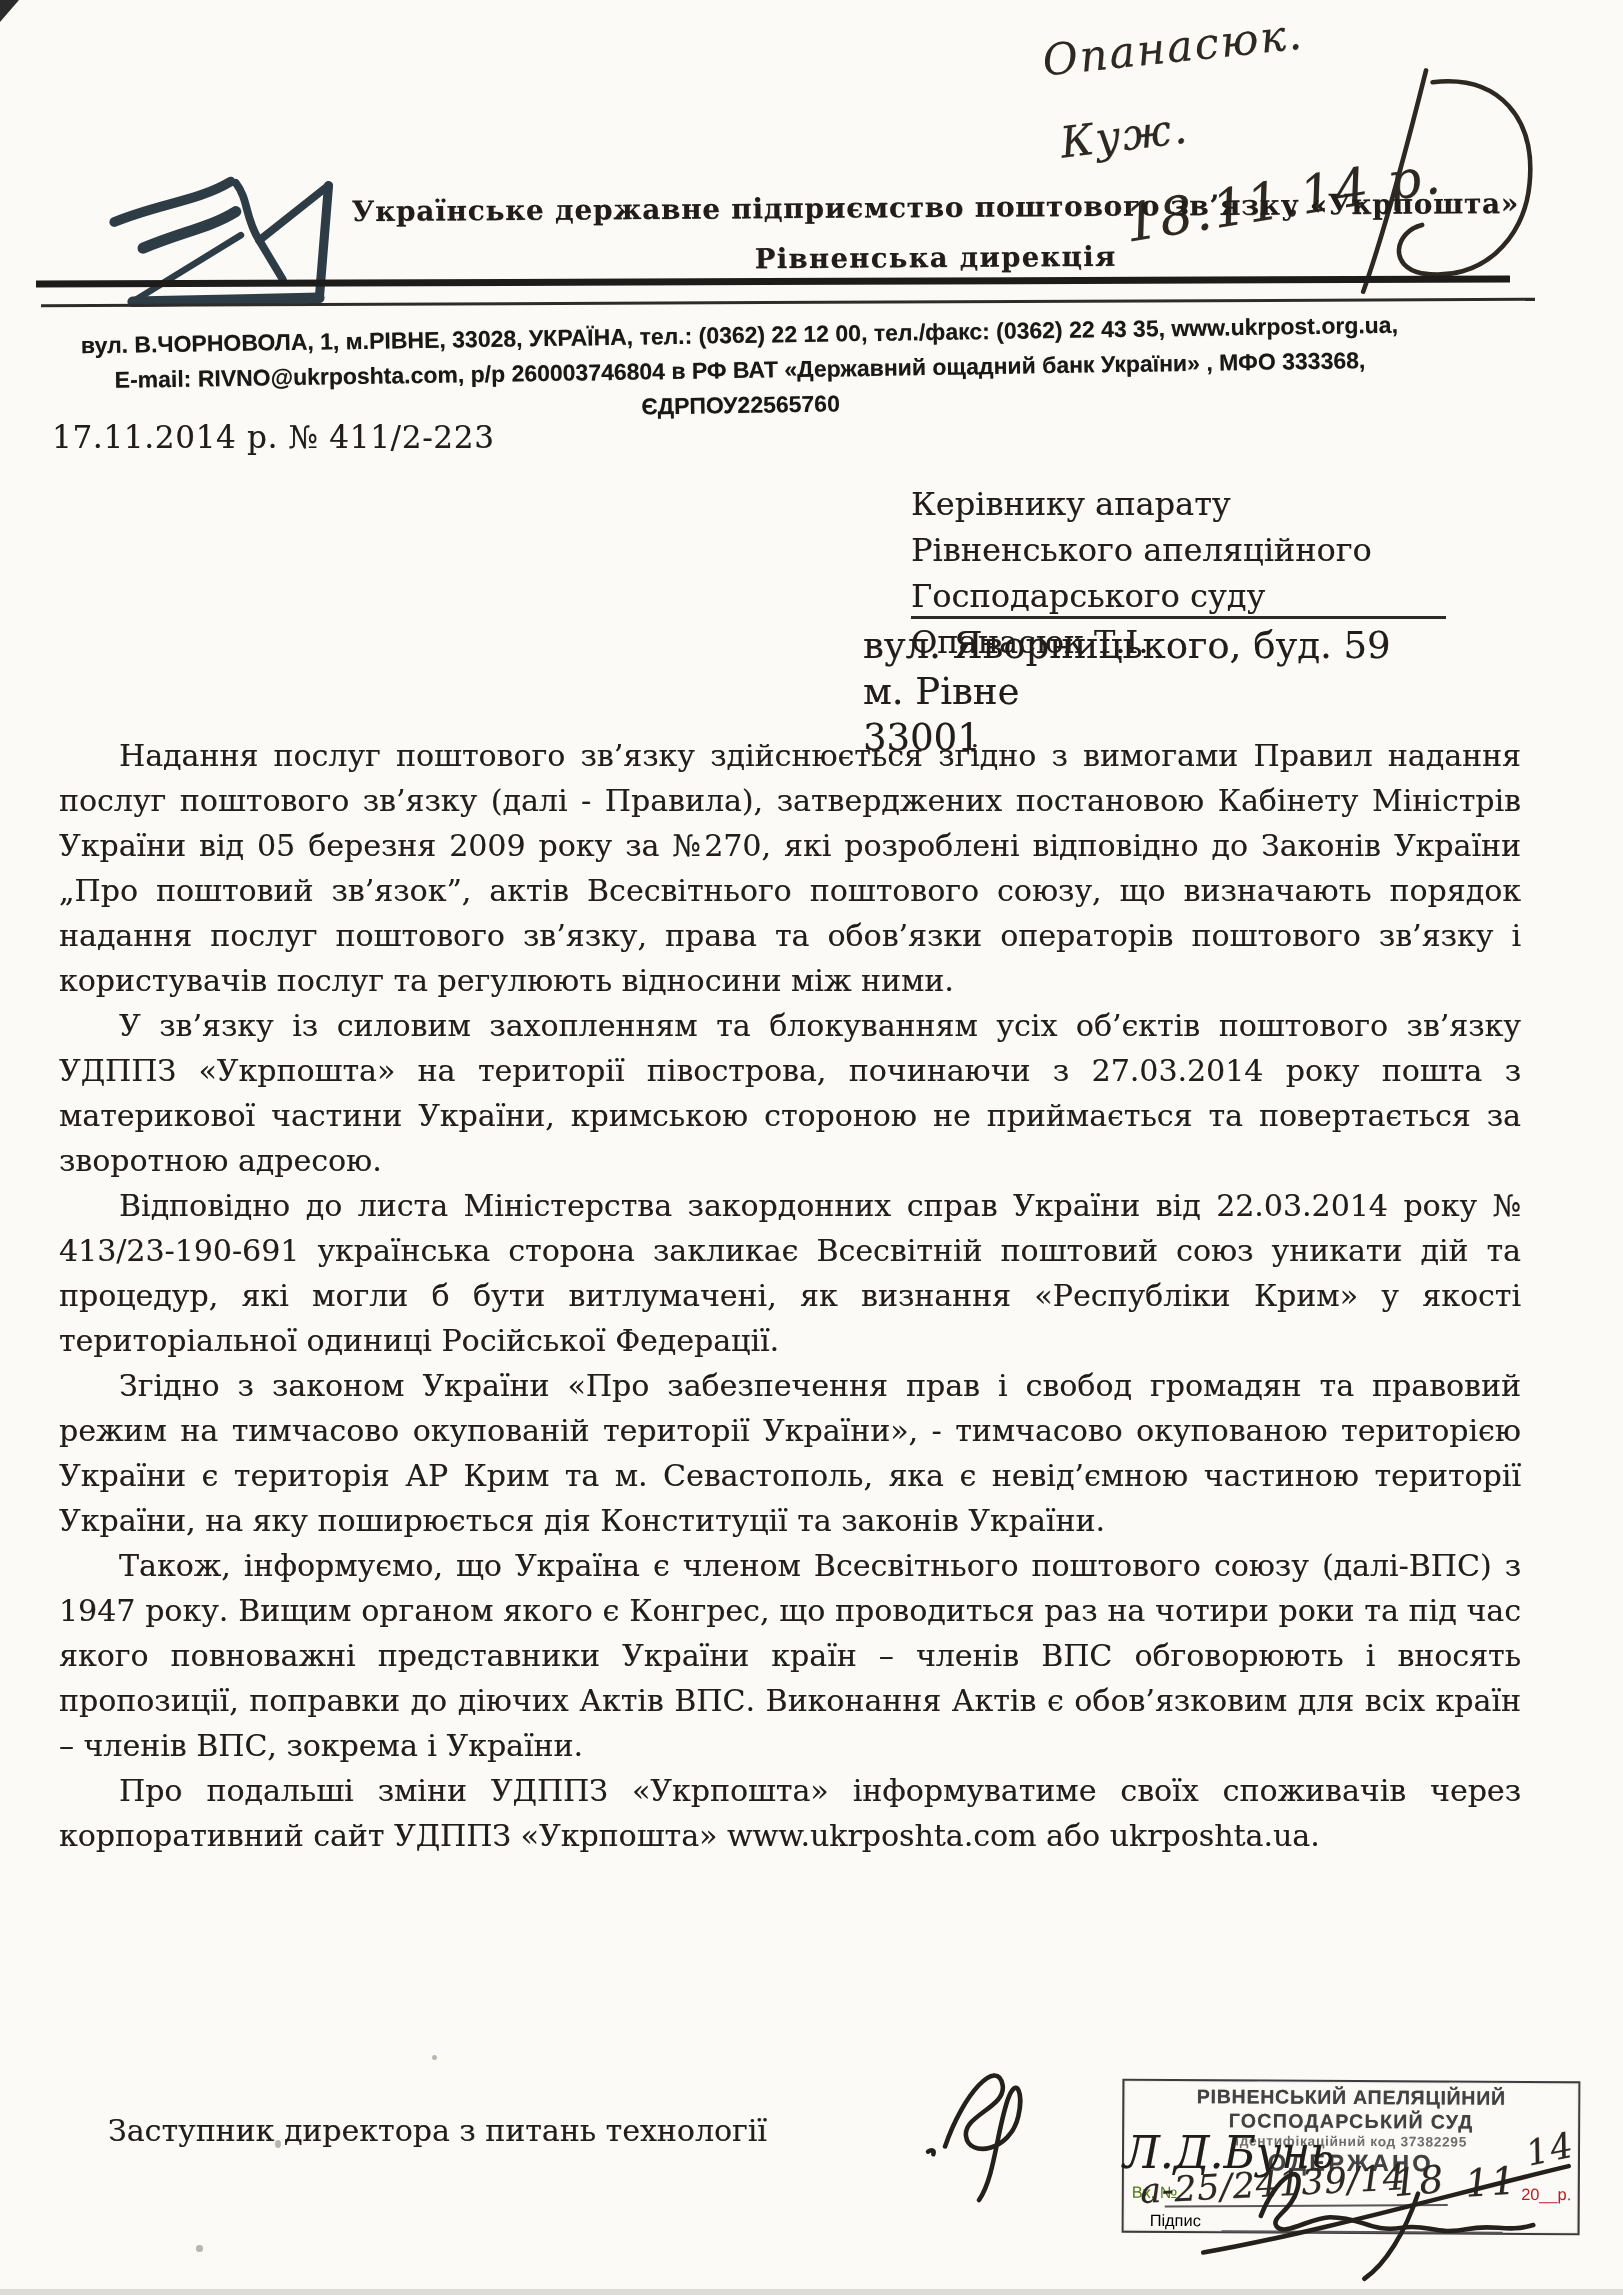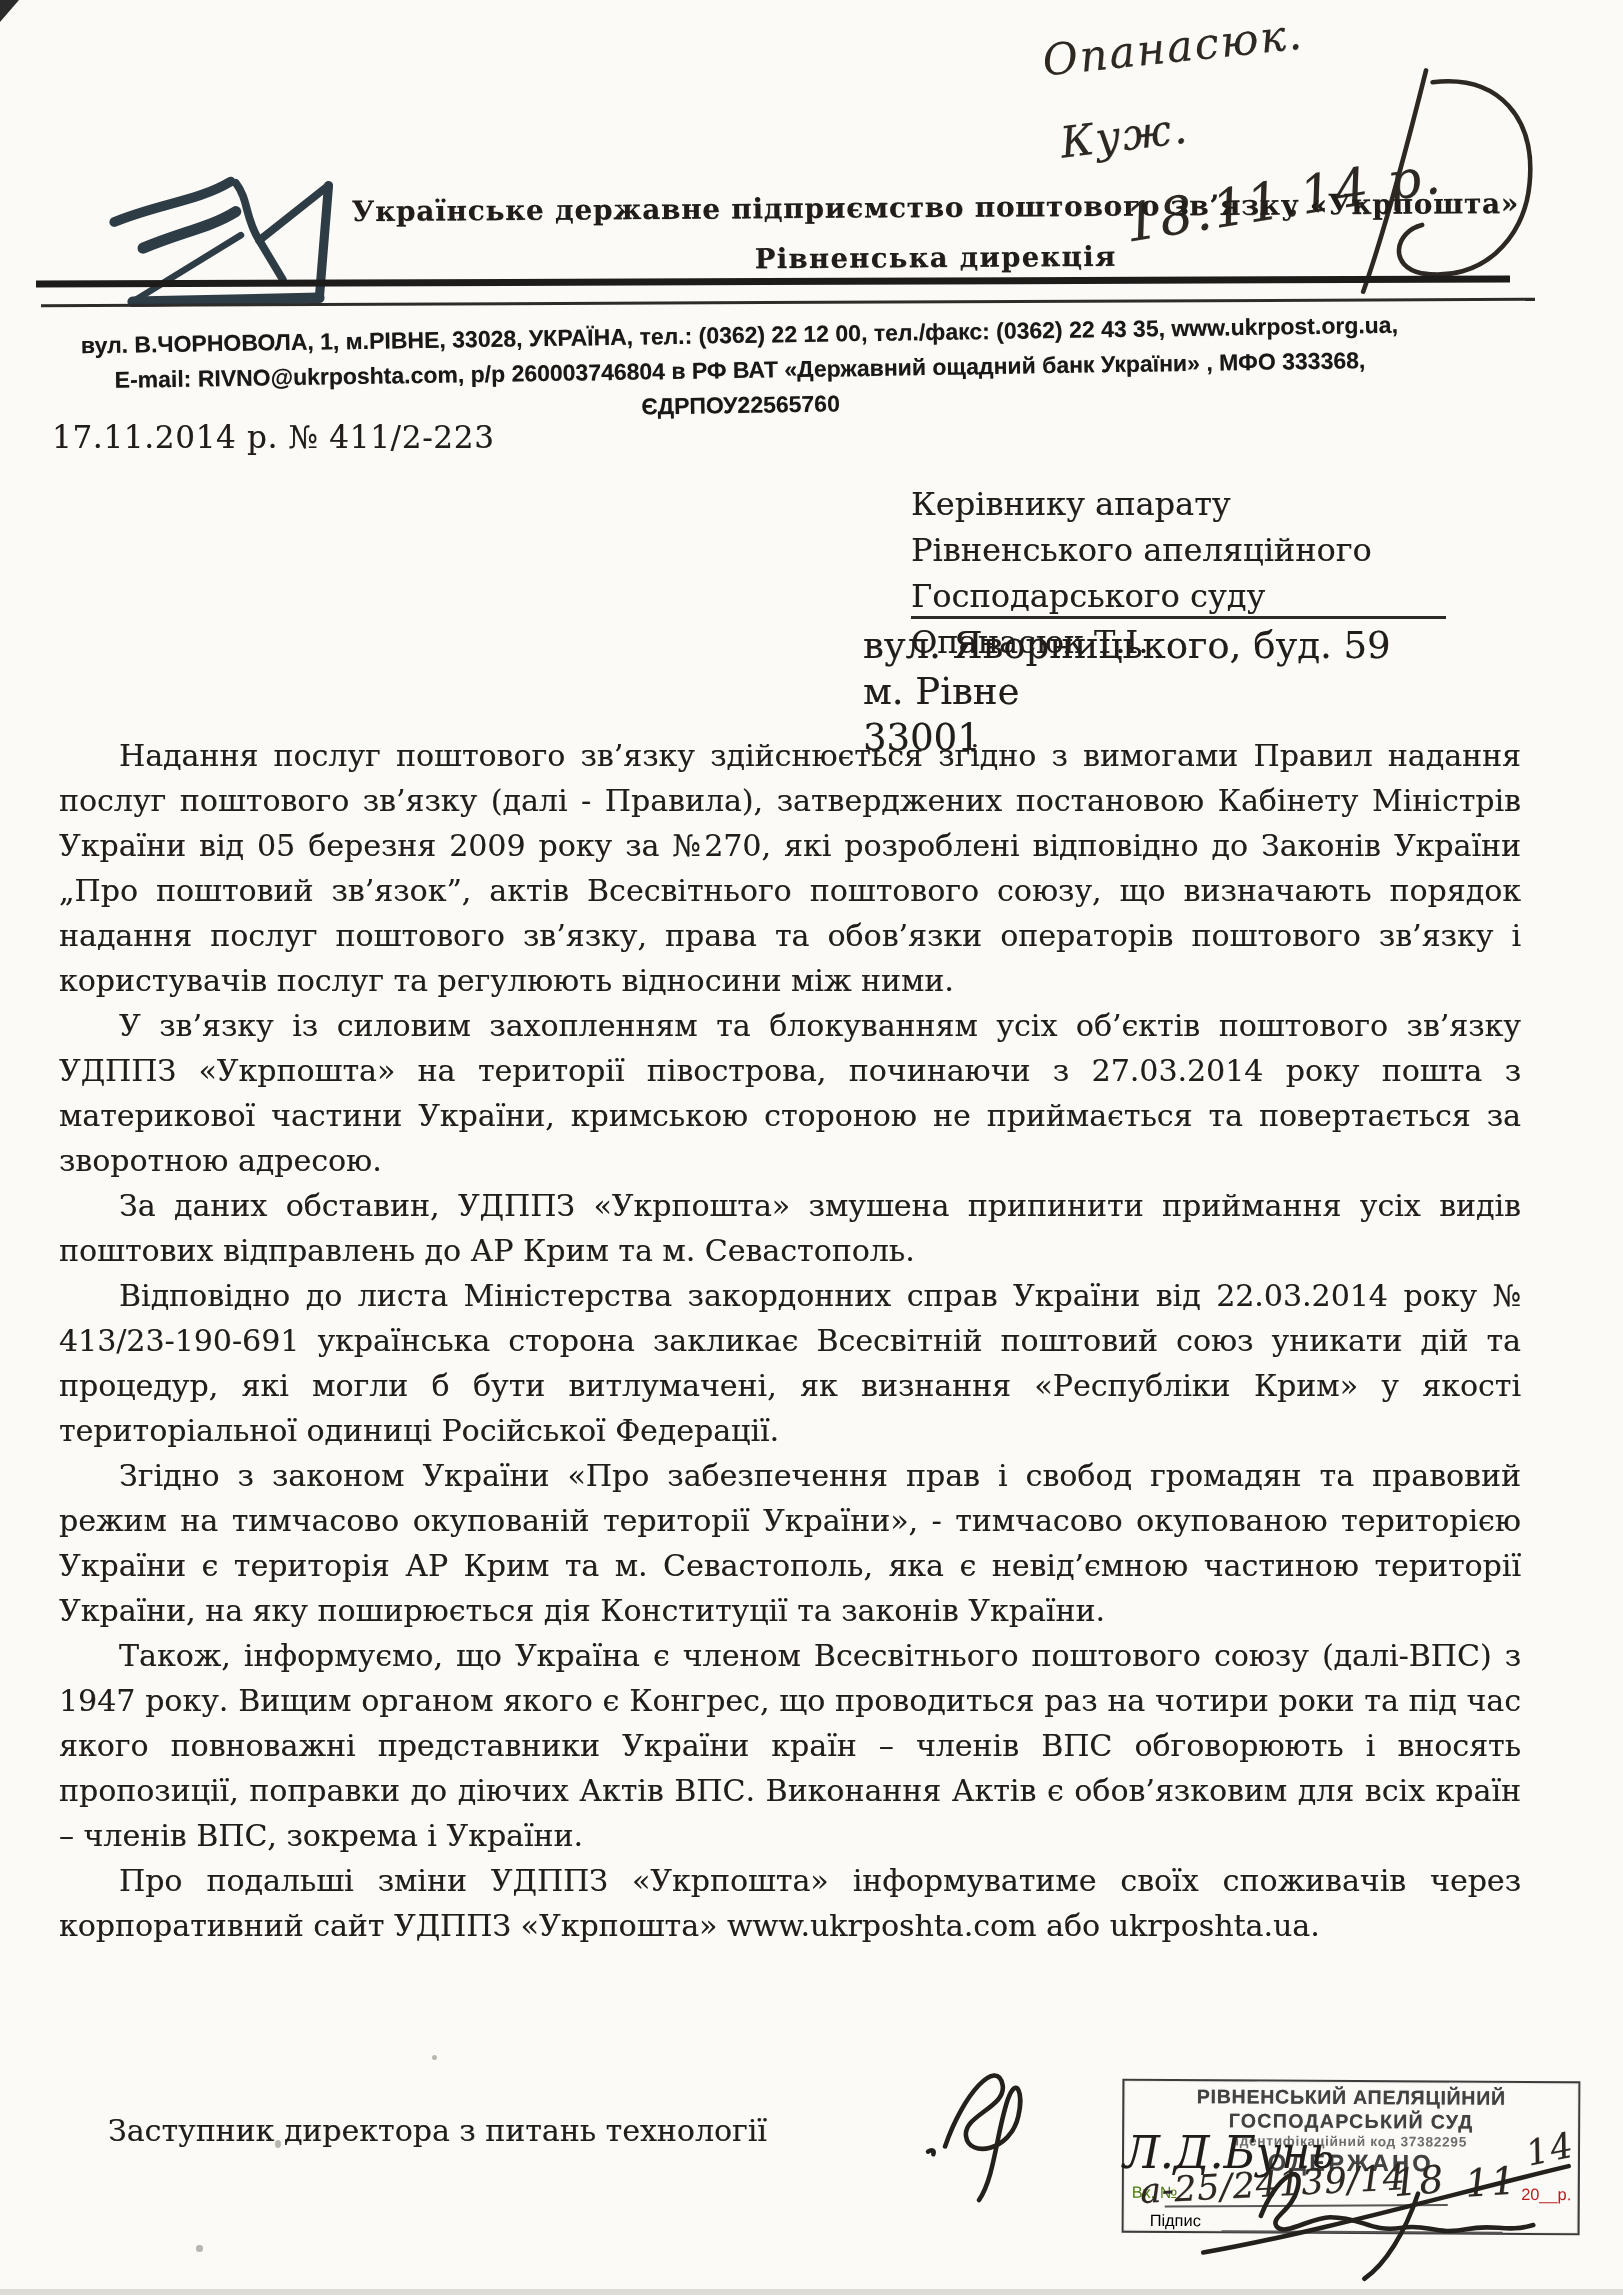--- a/index.html
+++ b/index.html
@@ -136,21 +136,20 @@
 </div>
 <div class="abs recipient-underline"></div>
 <div class="abs recipient-addr ink">
   <div>вул. Яворницького, буд. 59 м. Рівне</div>
   <div>33001</div>
 </div>
 
 <div class="abs letter-body ink">
   <p>Надання послуг поштового зв’язку здійснюється згідно з вимогами Правил надання послуг поштового зв’язку (далі - Правила), затверджених постановою Кабінету Міністрів України від 05 березня 2009 року за №270, які розроблені відповідно до Законів України „Про поштовий зв’язок”, актів Всесвітнього поштового союзу, що визначають порядок надання послуг поштового зв’язку, права та обов’язки операторів поштового зв’язку і користувачів послуг та регулюють відносини між ними.</p>
   <p>У зв’язку із силовим захопленням та блокуванням усіх об’єктів поштового зв’язку  УДППЗ «Укрпошта» на території півострова, починаючи з 27.03.2014 року пошта з материкової частини України, кримською стороною не приймається та повертається  за зворотною адресою.</p>
-  <p>За даних обставин, УДППЗ «Укрпошта» змушена припинити  приймання усіх видів поштових відправлень до АР Крим та м. Севастополь.</p>
   <p>Відповідно до листа Міністерства закордонних справ України  від 22.03.2014 року № 413/23-190-691 українська сторона закликає Всесвітній поштовий союз уникати дій та процедур, які могли б бути витлумачені, як визнання «Республіки Крим» у якості територіальної одиниці Російської Федерації.</p>
   <p>Згідно з законом України «Про забезпечення прав і свобод громадян та правовий режим на тимчасово окупованій  території України», -  тимчасово окупованою територією України є територія АР Крим та м. Севастополь, яка є невід’ємною частиною території України, на яку поширюється дія Конституції та законів України.</p>
   <p>Також, інформуємо, що Україна є членом Всесвітнього поштового союзу (далі-ВПС) з 1947 року. Вищим органом якого є Конгрес, що проводиться раз на чотири роки  та під час якого повноважні представники  України країн – членів ВПС обговорюють і вносять пропозиції, поправки до діючих Актів ВПС. Виконання Актів є обов’язковим для всіх країн – членів ВПС, зокрема і України.</p>
   <p><span>Про подальші зміни УДППЗ «Укрпошта» інформуватиме своїх споживачів через  корпоративний  сайт    УДППЗ  «Укрпошта»  </span><span class="weblink">www.ukrposhta.com</span><span>  або ukrposhta.ua.</span></p>
 </div>
 
 <div class="abs sig-title ink">Заступник директора з питань технології</div>
 <svg class="abs sig-svg" width="170" height="157" viewBox="0 0 260 240">
   <g fill="none" stroke="#24201c" stroke-width="7" stroke-linecap="round">
     <path d="M46 152 C 74 70, 126 16, 134 58 C 140 92, 74 104, 78 136 C 82 170, 146 160, 158 106 C 166 72, 156 42, 142 80 C 124 134, 122 198, 98 234"></path>

